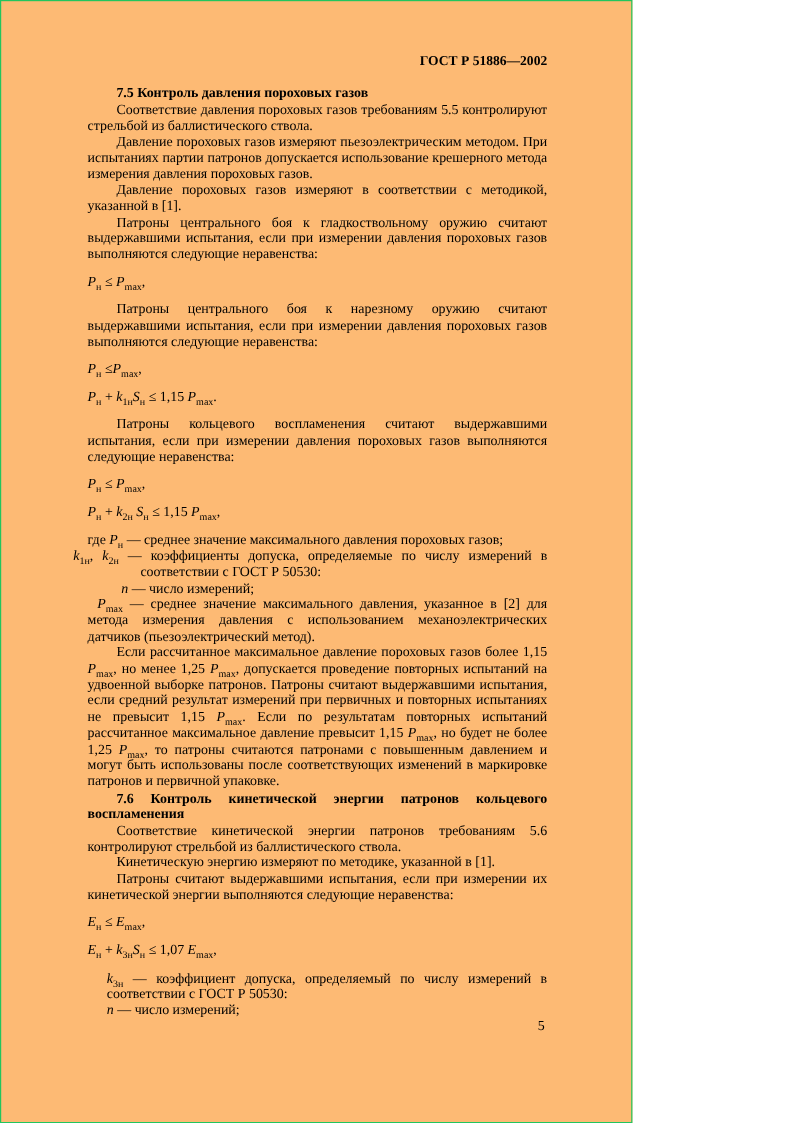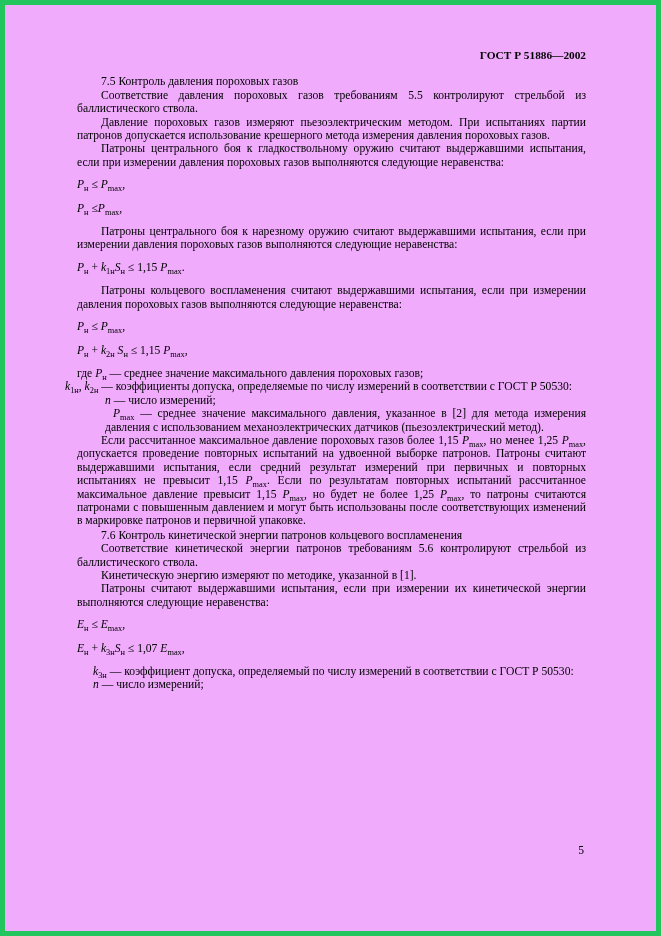--- a/index.html
+++ b/index.html
@@ -2,41 +2,41 @@
 <html><head>
 <meta charset="utf-8">
 <style>
   html, body {
     margin: 0;
     padding: 0;
     background: #ffffff;
   }
   .page {
     position: relative;
-    width: 661px;
+    width: 527px;
     height: 936px;
     box-sizing: border-box;
-    background: #f0abfc;
-    border: 5px solid #22c55e;
+    background: #fdba74;
+    border: 1px solid #22c55e;
     padding: 44px 70px 0 72px;
     font-family: "Liberation Serif", "DejaVu Serif", serif;
     font-size: 11.6px;
     line-height: 13.4px;
     color: #000000;
     overflow: hidden;
   }
   .doc-header {
     text-align: right;
     font-weight: bold;
     font-size: 11.3px;
     margin-bottom: 13px;
   }
   .blk { margin: 0; }
   .heading {
-    font-weight: normal;
+    font-weight: bold;
     text-indent: 24px;
     text-align: justify;
     margin-top: 1px;
   }
   .para {
     text-align: justify;
     text-indent: 24px;
   }
   .formula {
     text-align: left;
@@ -45,42 +45,43 @@
   .formula i, .para i, .def i { font-style: italic; }
   sub {
     font-size: 0.72em;
     line-height: 0;
   }
   .def { text-align: justify; }
   .def.v-gde { text-indent: 0; }
   .def.v-hang { padding-left: 44px; text-indent: -56px; }
   .def.v-ind { padding-left: 28px; }
   .def.v-ind2 { padding-left: 16px; }
-  .def.v-pmax { text-indent: 8px; margin-left: 28px; }
+  .def.v-pmax { text-indent: 8px; }
   .page-number {
     position: absolute;
     right: 72px;
     bottom: 74px;
     font-size: 11.6px;
   }
 </style>
 </head>
 <body>
 
 <div class="page">
   <div class="doc-header">ГОСТ Р 51886—2002</div>
 
   <div id="content">
       <div class="blk heading">7.5 Контроль давления пороховых газов</div>
       <div class="blk para">Соответствие давления пороховых газов требованиям 5.5 контролируют стрельбой из баллистического ствола.</div>
       <div class="blk para">Давление пороховых газов измеряют пьезоэлектрическим методом. При испытаниях партии патронов допускается использование крешерного метода измерения давления пороховых газов.</div>
+      <div class="blk para">Давление пороховых газов измеряют в соответствии с методикой, указанной в [1].</div>
       <div class="blk para">Патроны центрального боя к гладкоствольному оружию считают выдержавшими испытания, если при измерении давления пороховых газов выполняются следующие неравенства:</div>
       <div class="blk formula"><i>P</i><sub>н</sub> ≤ <i>P</i><sub>max</sub>,</div>
+      <div class="blk para">Патроны центрального боя к нарезному оружию считают выдержавшими испытания, если при измерении давления пороховых газов выполняются следующие неравенства:</div>
       <div class="blk formula"><i>P</i><sub>н</sub> ≤<i>P</i><sub>max</sub>,</div>
-      <div class="blk para">Патроны центрального боя к нарезному оружию считают выдержавшими испытания, если при измерении давления пороховых газов выполняются следующие неравенства:</div>
       <div class="blk formula"><i>P</i><sub>н</sub> + <i>k</i><sub>1н</sub><i>S</i><sub>н</sub> ≤ 1,15 <i>P</i><sub>max</sub>.</div>
       <div class="blk para">Патроны кольцевого воспламенения считают выдержавшими испытания, если при измерении давления пороховых газов выполняются следующие неравенства:</div>
       <div class="blk formula"><i>P</i><sub>н</sub> ≤ <i>P</i><sub>max</sub>,</div>
       <div class="blk formula"><i>P</i><sub>н</sub> + <i>k</i><sub>2н</sub> <i>S</i><sub>н</sub> ≤ 1,15 <i>P</i><sub>max</sub>,</div>
       <div class="blk def v-gde">где    <i>P</i><sub>н</sub> — среднее значение максимального давления пороховых газов;</div>
       <div class="blk def v-hang"><i>k</i><sub>1н</sub>, <i>k</i><sub>2н</sub> — коэффициенты допуска, определяемые по числу измерений в соответствии с ГОСТ Р 50530:</div>
       <div class="blk def v-ind"><i>n</i> — число измерений;</div>
       <div class="blk def v-pmax"><i>P</i><sub>max</sub> — среднее значение максимального давления, указанное в [2] для метода измерения давления с использованием механоэлектрических датчиков (пьезоэлектрический метод).</div>
       <div class="blk para">Если рассчитанное максимальное давление пороховых газов более 1,15 <i>P</i><sub>max</sub>, но менее 1,25 <i>P</i><sub>max</sub>, допускается проведение повторных испытаний на удвоенной выборке патронов. Патроны считают выдержавшими испытания, если средний результат измерений при первичных и повторных испытаниях не превысит 1,15 <i>P</i><sub>max</sub>. Если по результатам повторных испытаний рассчитанное максимальное давление превысит 1,15 <i>P</i><sub>max</sub>, но будет не более 1,25 <i>P</i><sub>max</sub>, то патроны считаются патронами с повышенным давлением и могут быть использованы после соответствующих изменений в маркировке патронов и первичной упаковке.</div>
       <div class="blk heading">7.6 Контроль кинетической энергии патронов кольцевого воспламенения</div>

